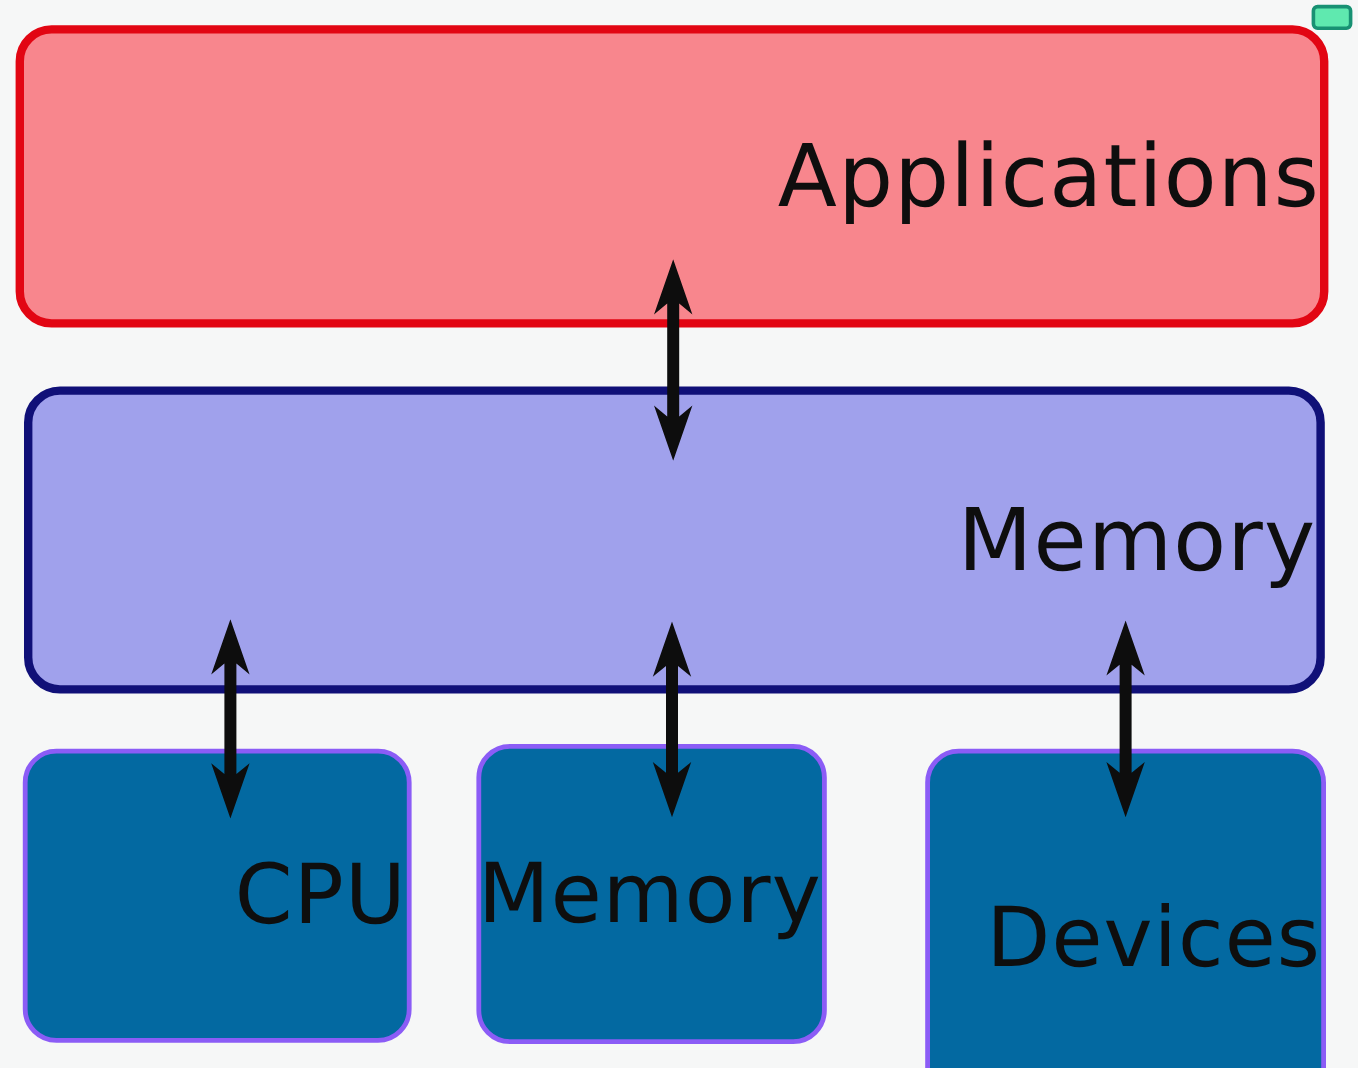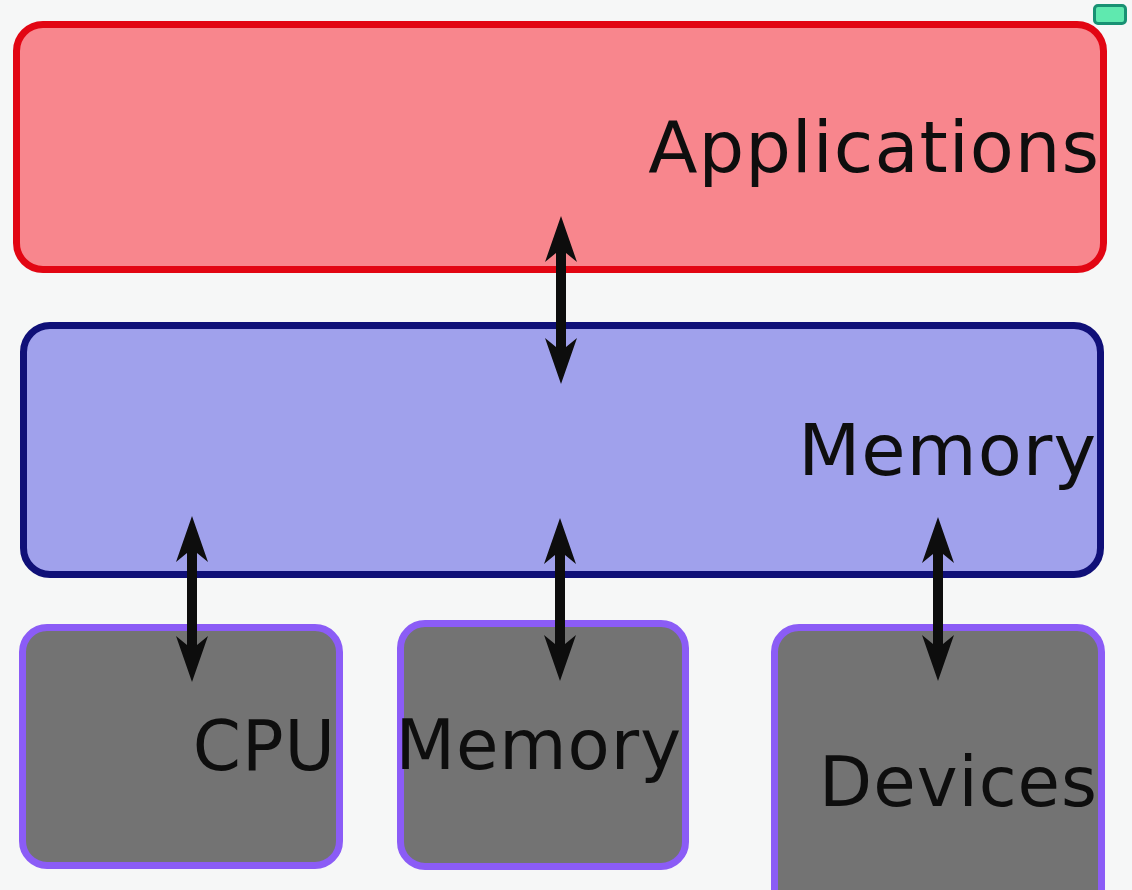--- a/index.html
+++ b/index.html
@@ -21,21 +21,21 @@
 
   #app-box {
     left: 13px; top: 21px; width: 1094px; height: 252px;
     background: #f8868d; border: 7px solid #e20613; border-radius: 30px;
   }
   #kernel-box {
     left: 20px; top: 322px; width: 1084px; height: 256px;
     background: #a0a1ec; border: 7px solid #101078; border-radius: 30px;
   }
   .green-box {
-    background: #737373; border: 7px solid #8b5cf6; border-radius: 28px;
+    background: #0369a1; border: 4px solid #8b5cf6; border-radius: 28px;
   }
   #cpu-box     { left: 19px;  top: 624px; width: 324px; height: 245px; }
   #memory-box  { left: 397px; top: 620px; width: 292px; height: 250px; }
   #devices-box { left: 771px; top: 624px; width: 334px; height: 317px; }
 
   .arrow { position: absolute; }
   #arrow-app-kernel     { left: 541px; top: 216px; }
   #arrow-kernel-cpu     { left: 172px; top: 516px; }
   #arrow-kernel-memory  { left: 540px; top: 518px; }
   #arrow-kernel-devices { left: 918px; top: 517px; }

